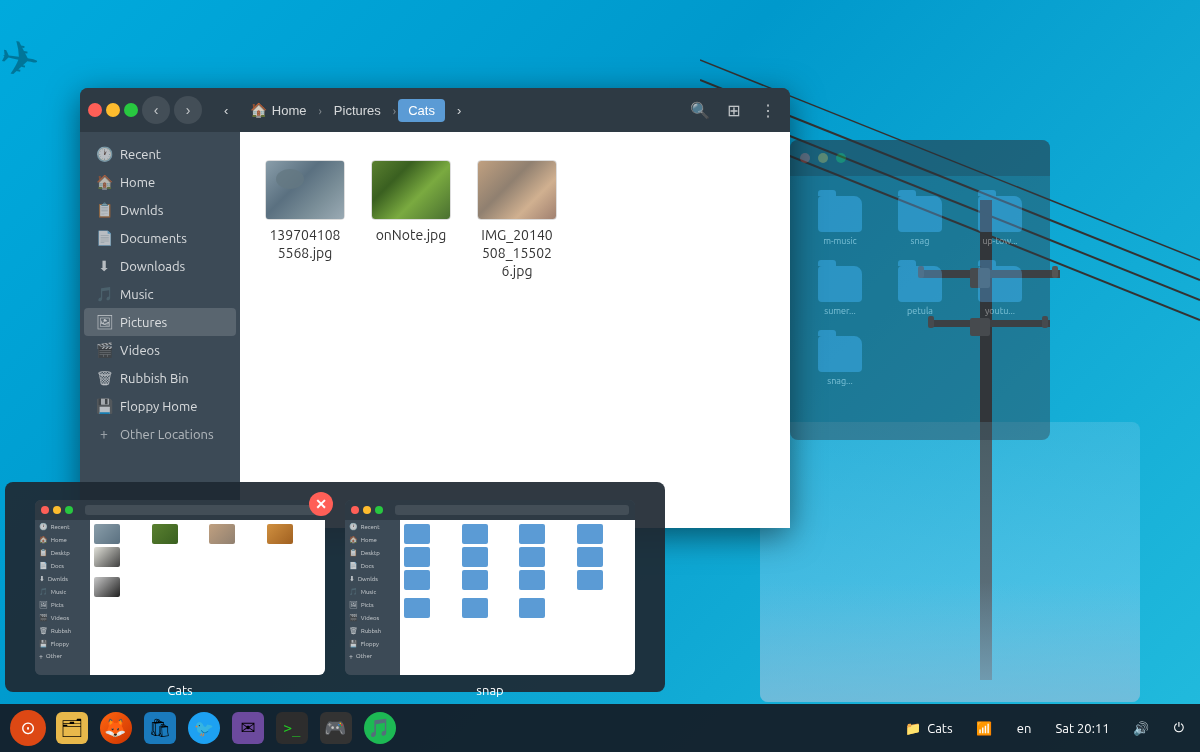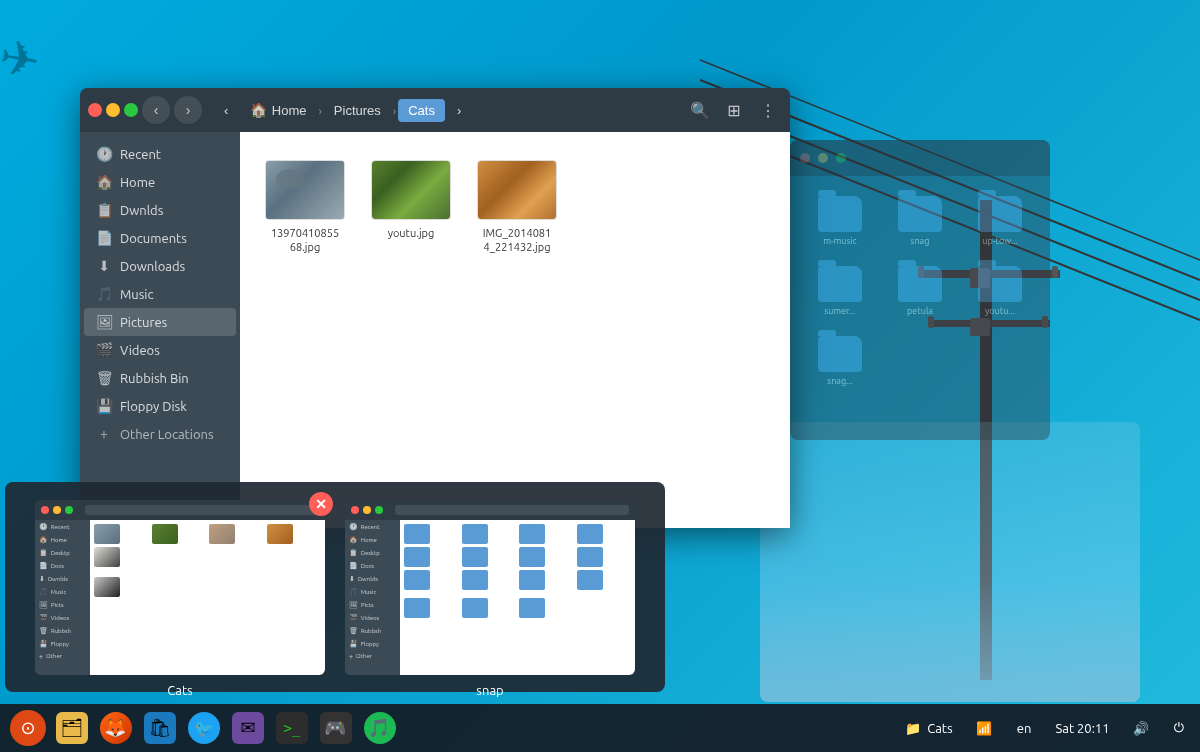--- a/index.html
+++ b/index.html
@@ -263,21 +263,21 @@
       color: #999;
     }
 
     
     .cat-gray {
       background: linear-gradient(135deg, #a0b0b8 0%, #7890a0 30%, #5a7282 60%, #8a9eaa 100%);
       position: relative;
     }
 
     .file-name {
-      font-size: 11px;
+      font-size: 14px;
       color: #333;
       text-align: center;
       word-break: break-all;
       line-height: 1.3;
     }
 
     
     .task-switcher {
       position: absolute;
       bottom: 60px;
@@ -565,50 +565,50 @@
         <div class="sidebar-item">
           <span class="sidebar-icon">🎬</span>
           <span>Videos</span>
         </div>
         <div class="sidebar-item">
           <span class="sidebar-icon">🗑</span>
           <span>Rubbish Bin</span>
         </div>
         <div class="sidebar-item">
           <span class="sidebar-icon">💾</span>
-          <span>Floppy Disk</span>
+          <span>Floppy Home</span>
         </div>
         <div class="sidebar-add">
           <span class="sidebar-icon">+</span>
           <span>Other Locations</span>
         </div>
       </div>
 
       <div class="file-content">
 
         <div class="file-item">
           <div class="file-thumbnail cat-gray" style="position:relative;">
             <div style="position:absolute;inset:0;background:linear-gradient(135deg,#8a9eaa 0%,#5a7080 40%,#7a8e98 70%,#9aaab4 100%);"></div>
             <div style="position:absolute;top:8px;left:10px;width:28px;height:20px;background:rgba(100,120,130,0.8);border-radius:50%;"></div>
           </div>
           <span class="file-name">1397041085568.jpg</span>
         </div>
 
         <div class="file-item">
           <div class="file-thumbnail" style="background:linear-gradient(135deg,#5a8030 0%,#3a6020 30%,#7aaa40 60%,#4a7030 100%);">
           </div>
-          <span class="file-name">youtu.jpg</span>
-        </div>
-
+          <span class="file-name">onNote.jpg</span>
+        </div>
 
         <div class="file-item">
-          <div class="file-thumbnail" style="background:linear-gradient(135deg,#d09040 0%,#a06020 40%,#e0a050 70%,#b07030 100%);">
+          <div class="file-thumbnail" style="background:linear-gradient(135deg,#c0a080 0%,#908070 40%,#d0b090 70%,#a08070 100%);">
           </div>
-          <span class="file-name">IMG_20140814_221432.jpg</span>
-        </div>
+          <span class="file-name">IMG_20140508_155026.jpg</span>
+        </div>
+
 
 
       </div>
     </div>
   </div>
 
   <div class="task-switcher">
 
     <div style="position:relative;">
       <div class="task-thumb">

